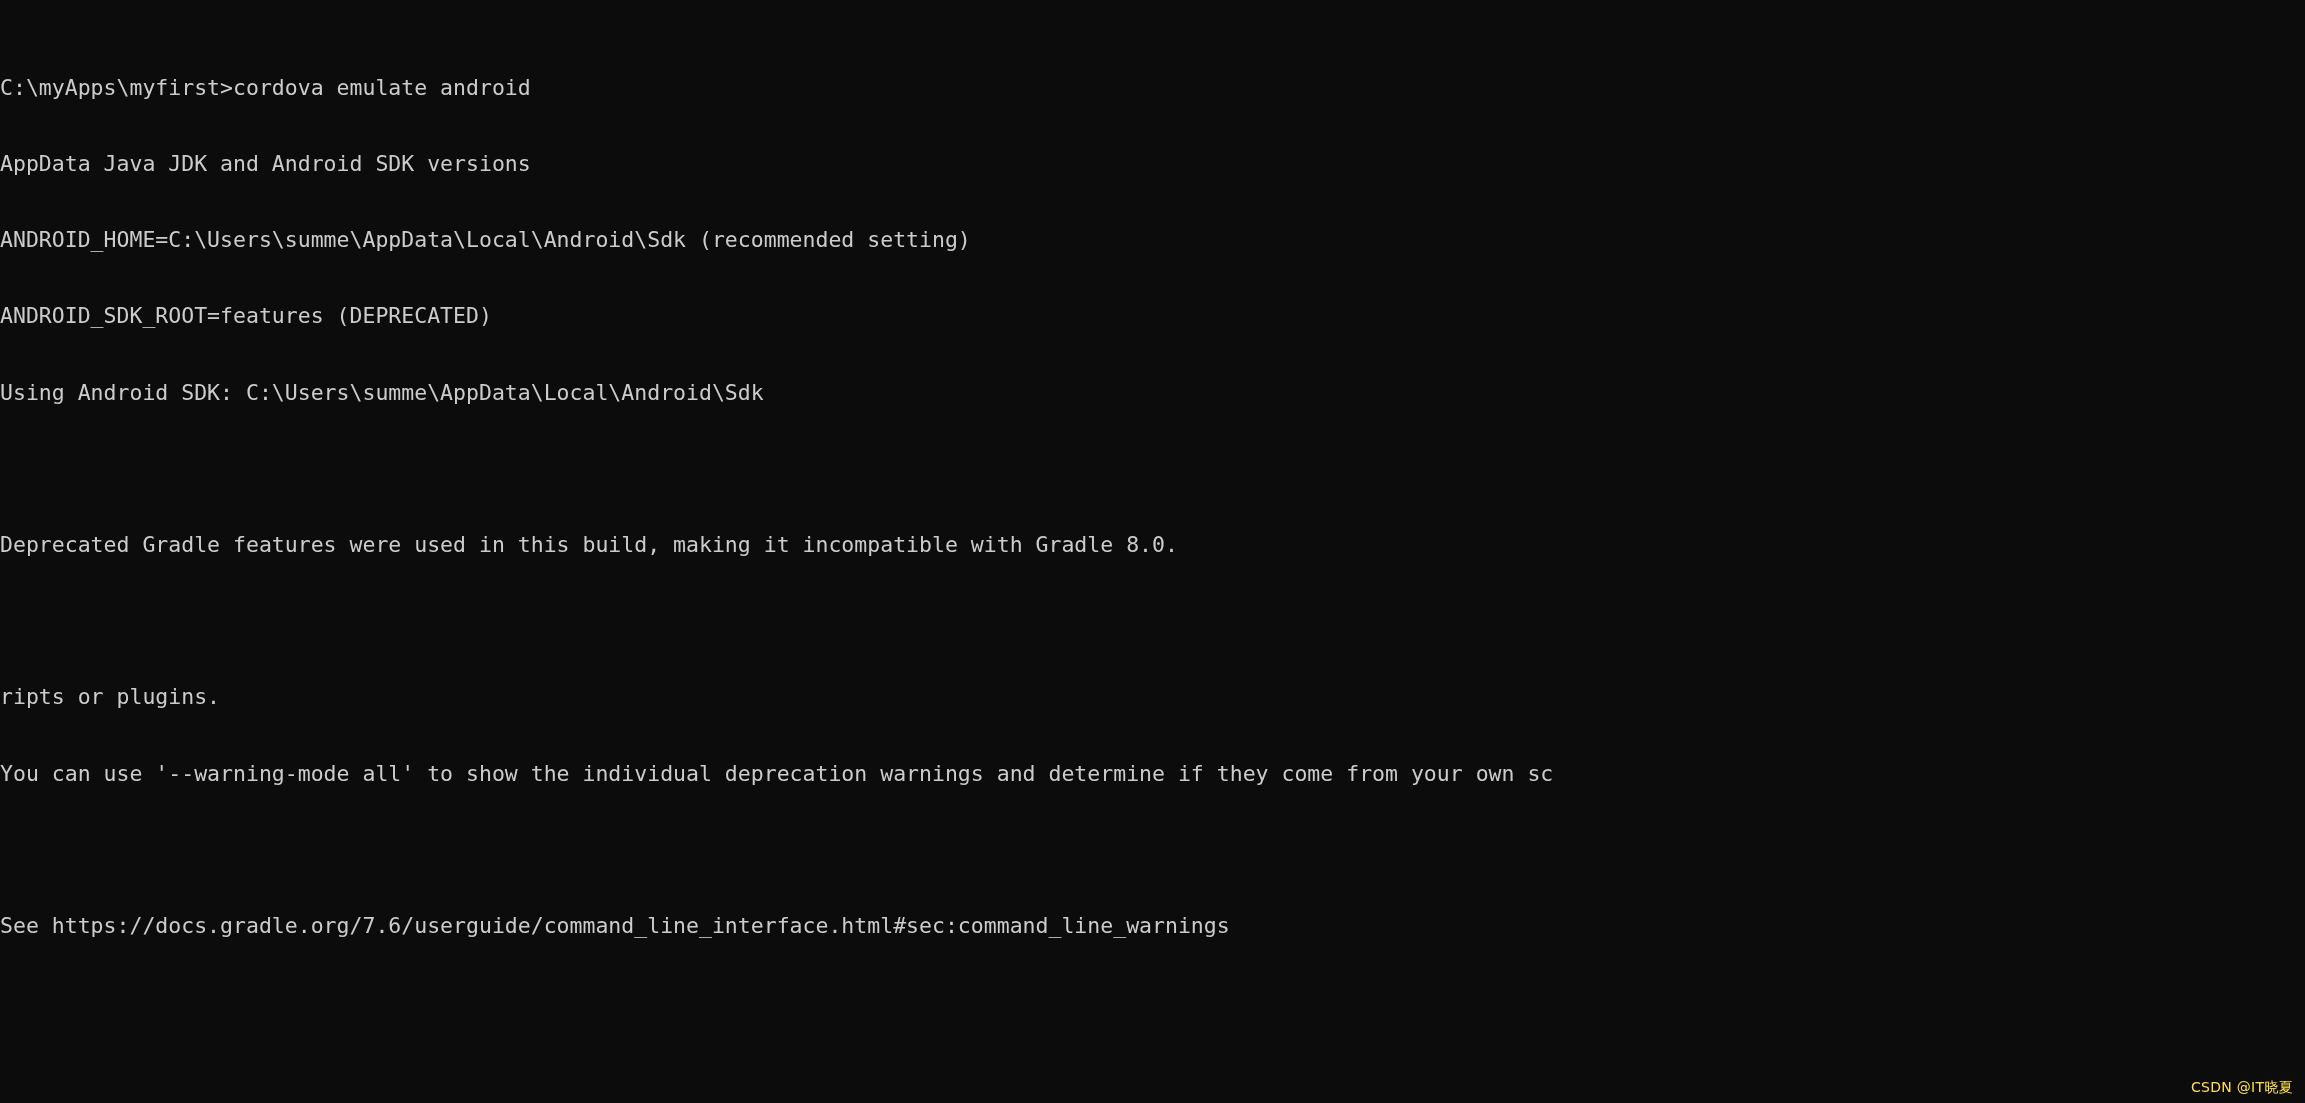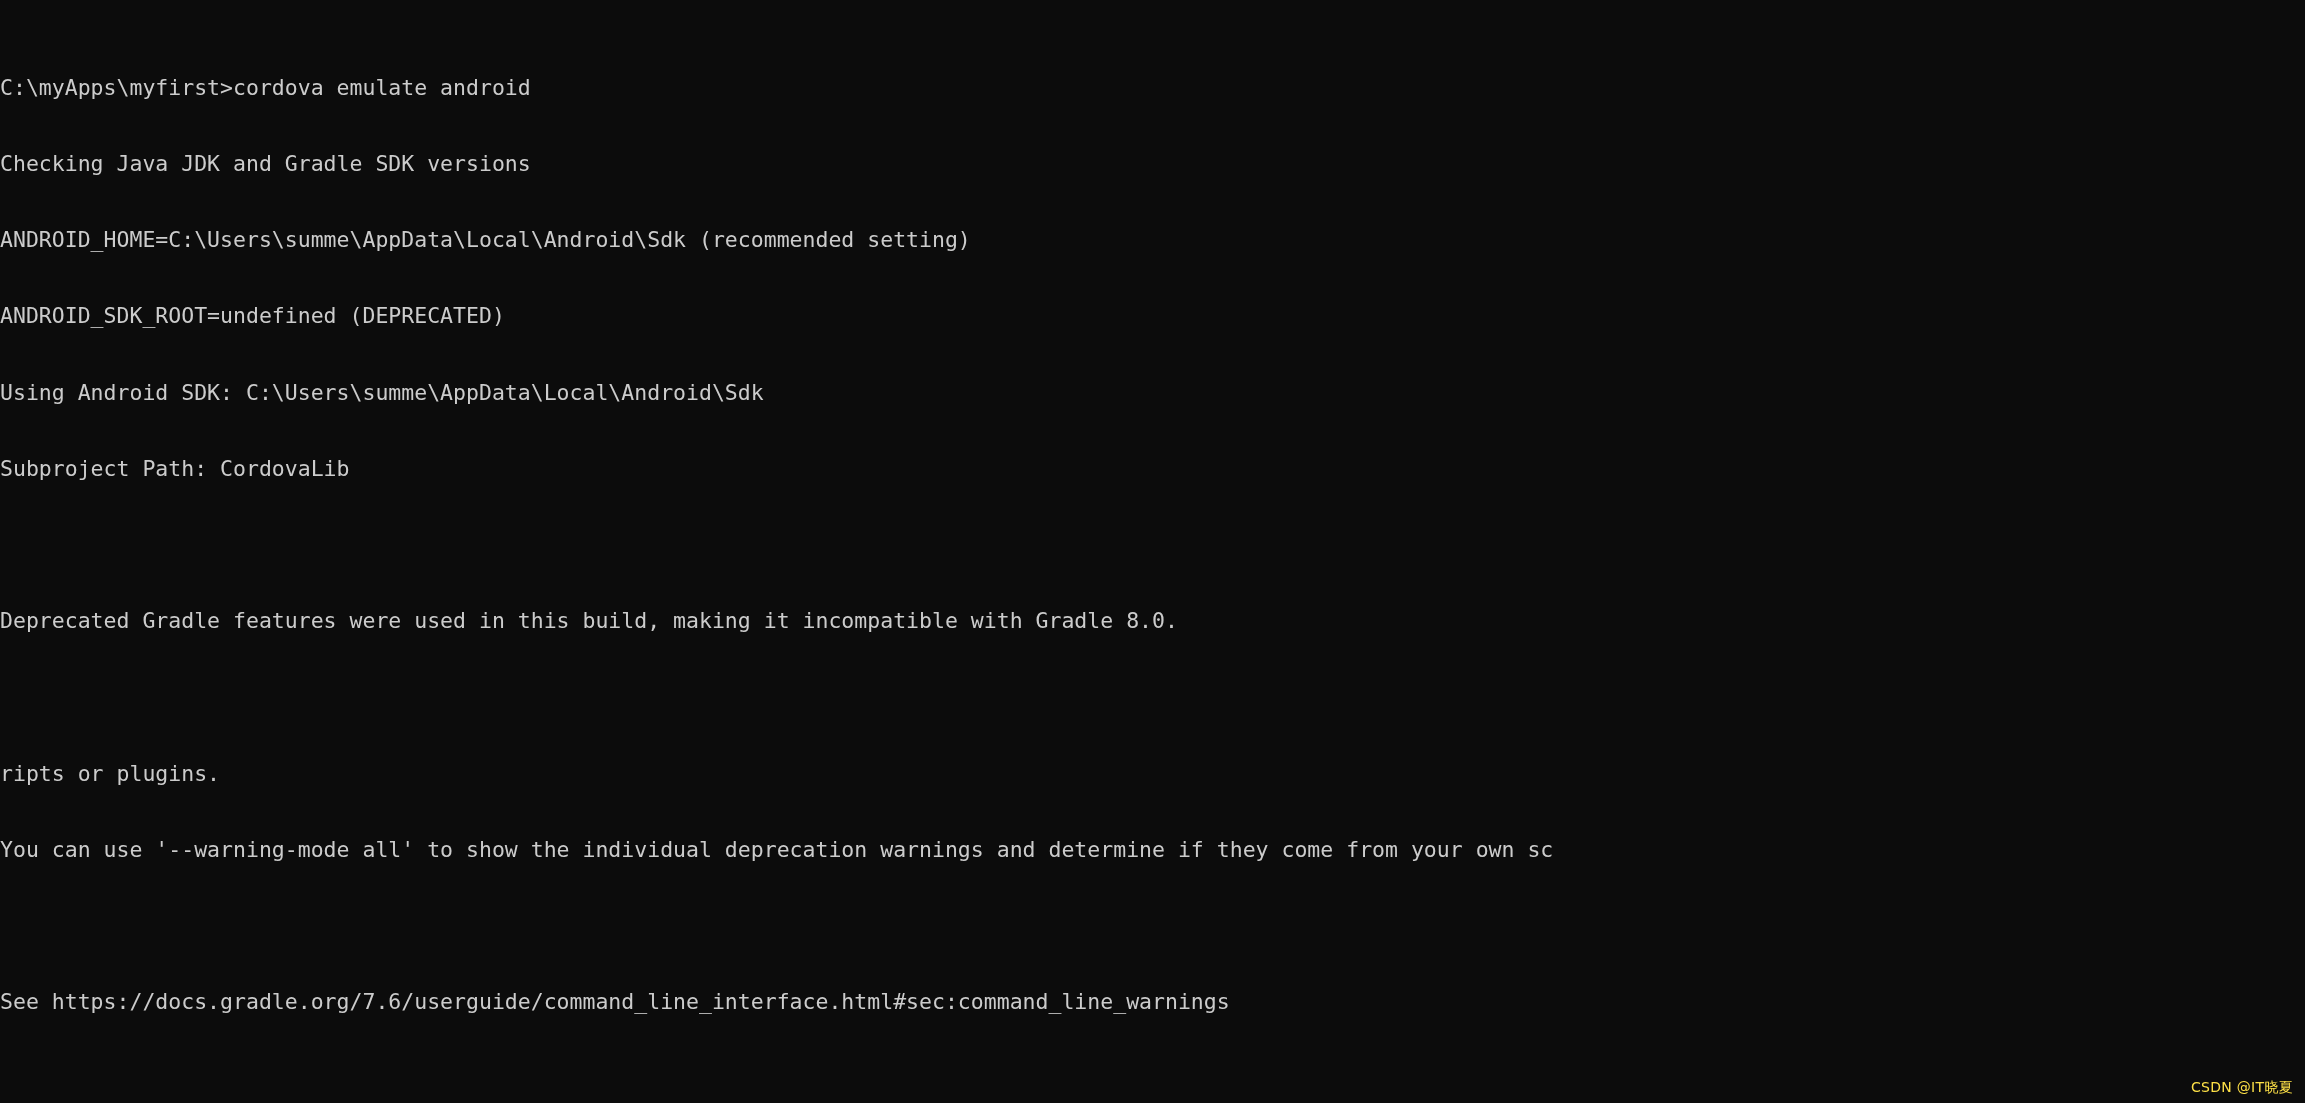--- a/index.html
+++ b/index.html
@@ -50,25 +50,24 @@
     color: #fde047;
     letter-spacing: 0.3px;
     white-space: pre;
   }
 </style>
 </head>
 <body>
 
 <div id="terminal">
   <div class="line">C:\myApps\myfirst&gt;cordova emulate android</div>
-  <div class="line">Checking Java JDK and Gradle SDK versions</div>
+  <div class="line">AppData Java JDK and Android SDK versions</div>
   <div class="line">ANDROID_HOME=C:\Users\summe\AppData\Local\Android\Sdk (recommended setting)</div>
-  <div class="line">ANDROID_SDK_ROOT=undefined (DEPRECATED)</div>
+  <div class="line">ANDROID_SDK_ROOT=features (DEPRECATED)</div>
   <div class="line">Using Android SDK: C:\Users\summe\AppData\Local\Android\Sdk</div>
-  <div class="line">Subproject Path: CordovaLib</div>
   <div class="line blank">&nbsp;</div>
   <div class="line">Deprecated Gradle features were used in this build, making it incompatible with Gradle 8.0.</div>
   <div class="line blank">&nbsp;</div>
   <div class="line">ripts or plugins.</div>
   <div class="line">You can use '--warning-mode all' to show the individual deprecation warnings and determine if they come from your own sc</div>
   <div class="line blank">&nbsp;</div>
   <div class="line">See https://docs.gradle.org/7.6/userguide/command_line_interface.html#sec:command_line_warnings</div>
   
   
   

